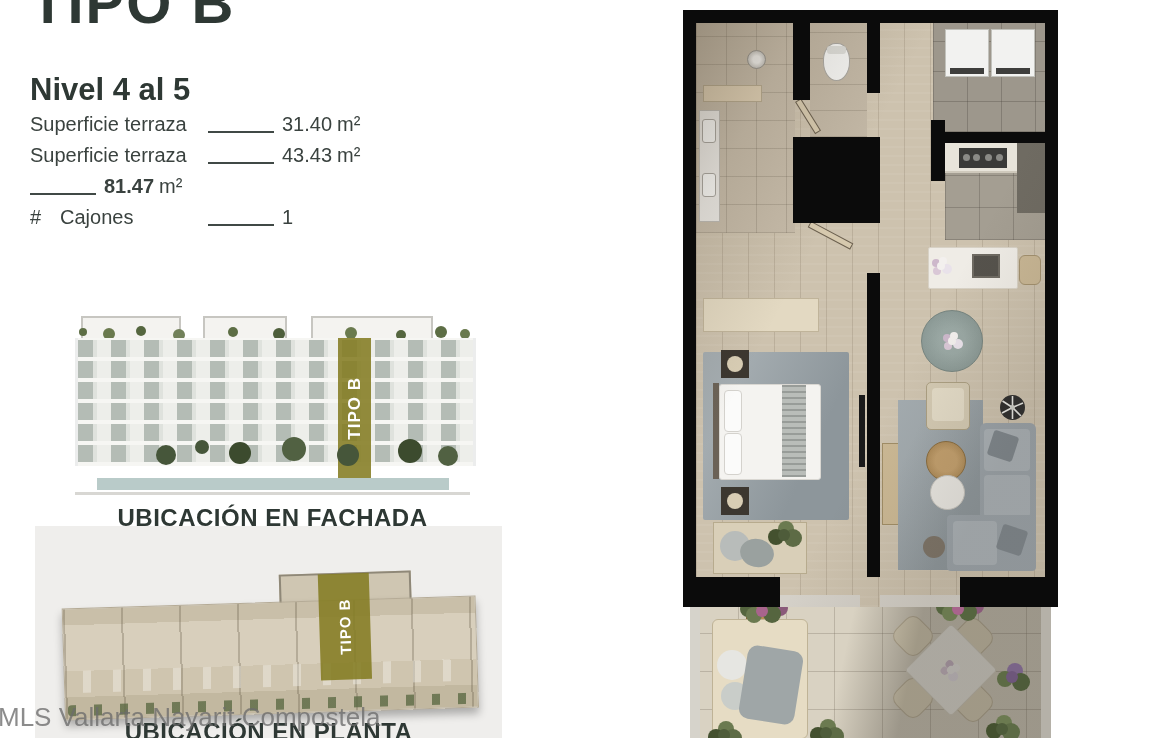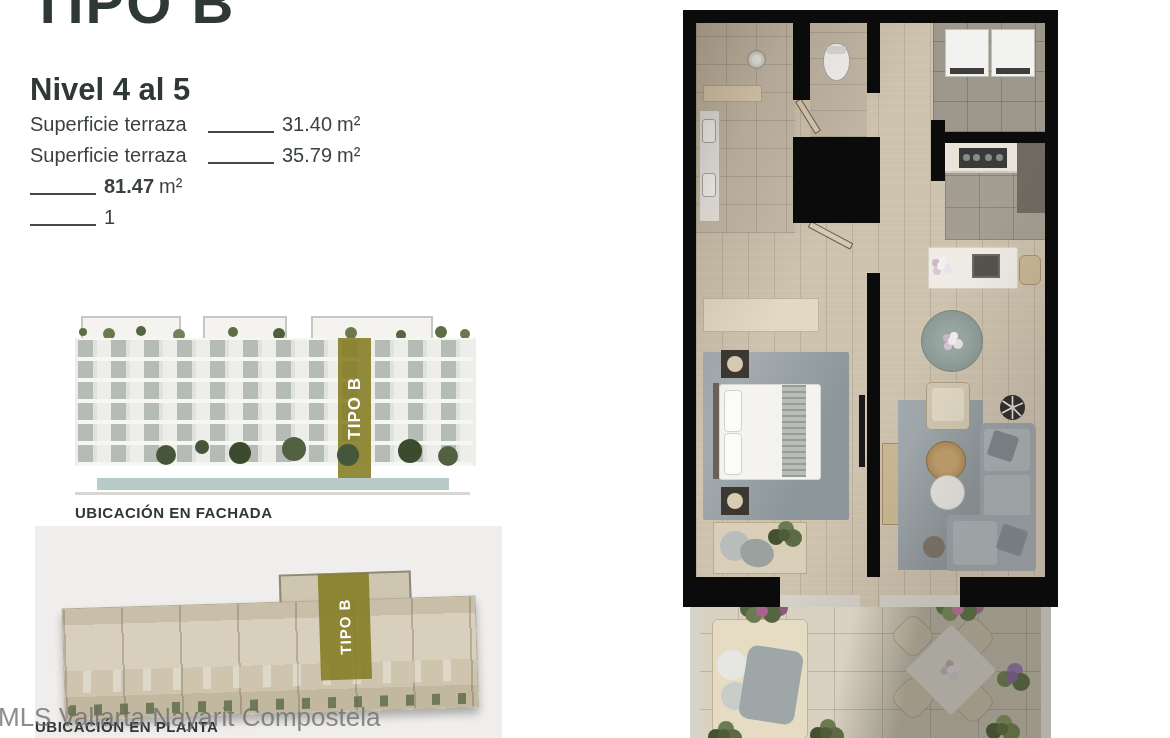--- a/index.html
+++ b/index.html
@@ -40,21 +40,21 @@
         font-weight:700;letter-spacing:1px;}
   .facade-band{left:263px;top:26px;width:33px;height:140px;}
   .facade-band span{font-size:17px;}
   .ground{position:absolute;left:0;top:154px;width:395px;height:28px;}
   .pool{position:absolute;left:22px;top:12px;width:352px;height:12px;background:#b9cbc9;}
   .deck-line{position:absolute;left:0;top:26px;width:395px;height:3px;background:#d8d7d3;}
   .palms{position:absolute;left:120px;top:-26px;width:14px;height:14px;border-radius:50%;
       background:#46563a;box-shadow:38px 6px 0 4px #3c4b2e,92px 2px 0 5px #516142,
       146px 8px 0 4px #46563a,208px 4px 0 5px #3c4b2e,246px 9px 0 3px #516142,-36px 8px 0 3px #46563a;}
 
-  .caption{font-size:15px;font-weight:700;color:#2e3834;letter-spacing:0.5px;}
+  .caption{font-size:24px;font-weight:700;color:#2e3834;letter-spacing:0.5px;text-align:center;}
   .caption-facade{left:75px;top:504px;width:395px;}
 
   
   .photo-box{left:35px;top:526px;width:467px;height:212px;background:#efeeec;}
   .aerial{position:absolute;left:28px;top:46px;width:412px;height:150px;transform:rotate(-1.8deg);}
   .aerial-protrusion{position:absolute;left:218px;top:3px;width:128px;height:30px;
       background:#cfc6b2;border:2px solid #8f8878;}
   .aerial-strip{position:absolute;left:0;top:30px;width:412px;height:110px;
       background:linear-gradient(180deg,#c9bfa9 0 16px,#d8cfbc 16px 62px,#cfc5af 62px 88px,#c2b8a0 88px 110px);
       border:1px solid #b5ab96;box-shadow:0 6px 8px rgba(0,0,0,0.28);}
@@ -180,29 +180,30 @@
   <div class="abs specs">
     <div class="spec-row">
       <span class="spec-label">Superficie terraza</span>
       <span class="spec-line"></span>
       <span class="spec-value">31.40</span>
       <span class="spec-unit">m²</span>
     </div>
     <div class="spec-row">
       <span class="spec-label">Superficie terraza</span>
       <span class="spec-line"></span>
-      <span class="spec-value">35.79</span>
+      <span class="spec-value">43.43</span>
       <span class="spec-unit">m²</span>
     </div>
     <div class="spec-row">
       <span class="spec-line"></span>
       <span class="spec-value bold-val">81.47</span>
       <span class="spec-unit">m²</span>
     </div>
     <div class="spec-row">
+      <span class="spec-label"><span class="spec-prefix">#</span><span>Cajones</span></span>
       <span class="spec-line"></span>
       <span class="spec-value">1</span>
     </div>
   </div>
 
   <div class="abs facade">
     <div class="pergola" style="left:6px;width:96px;"></div>
     <div class="pergola" style="left:128px;width:80px;"></div>
     <div class="pergola" style="left:236px;width:118px;"></div>
     <div class="shrubs"></div>

